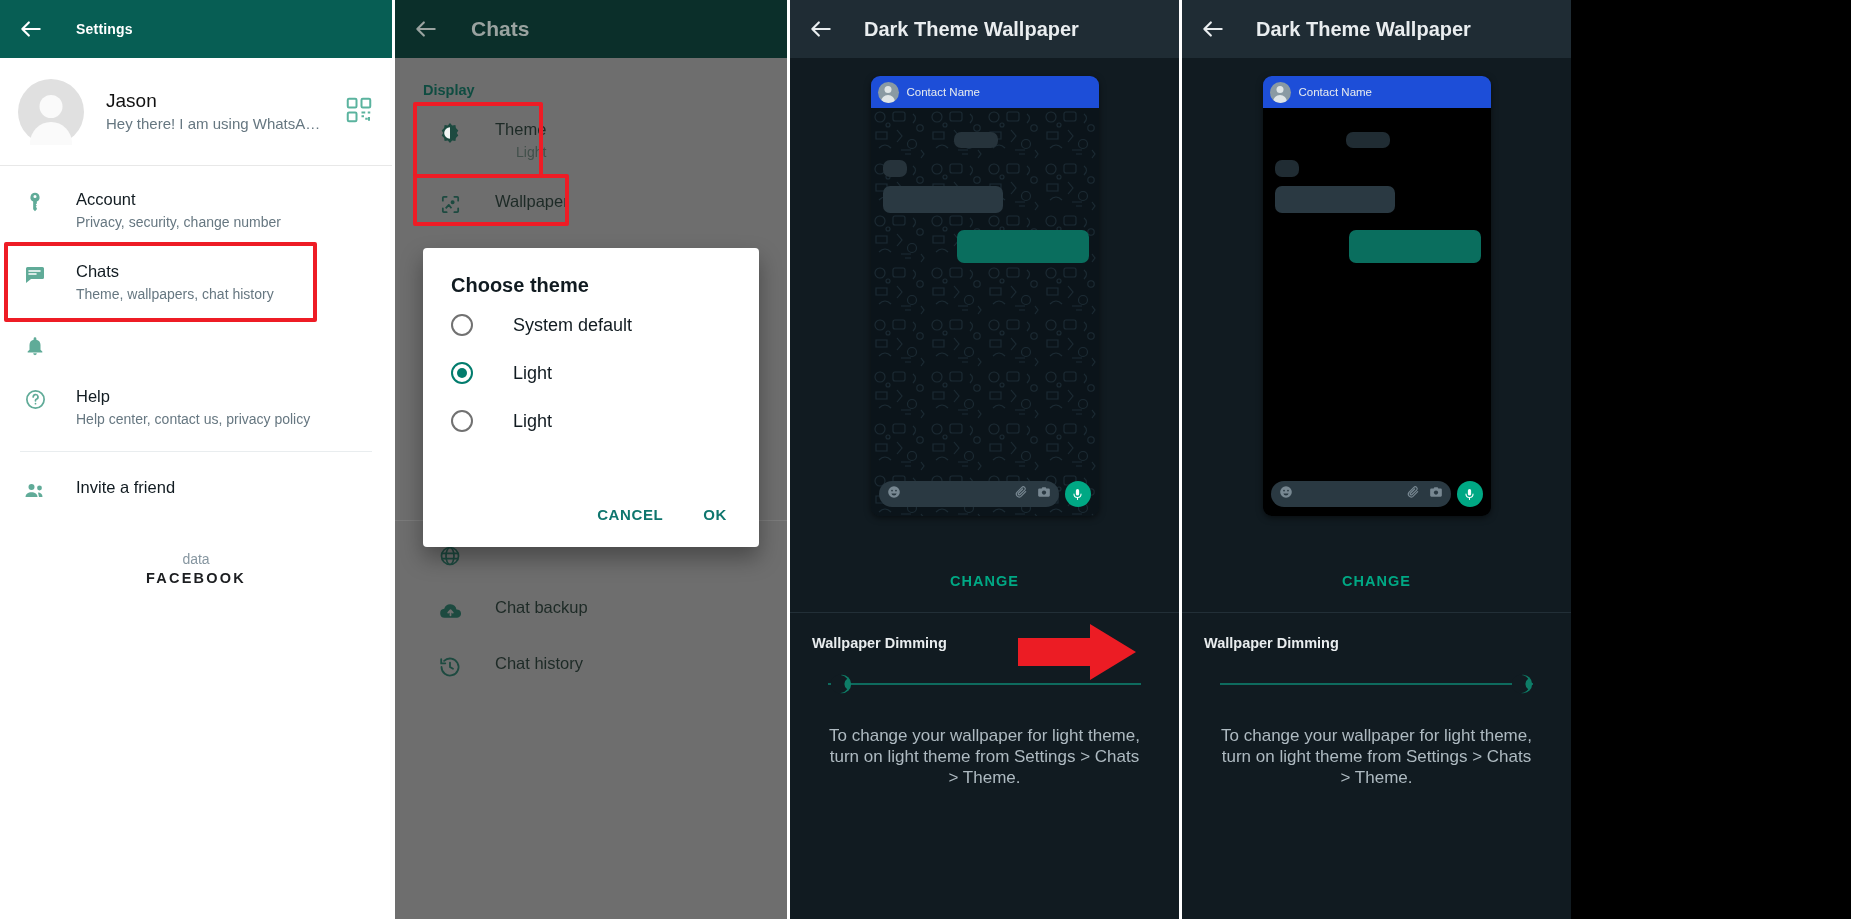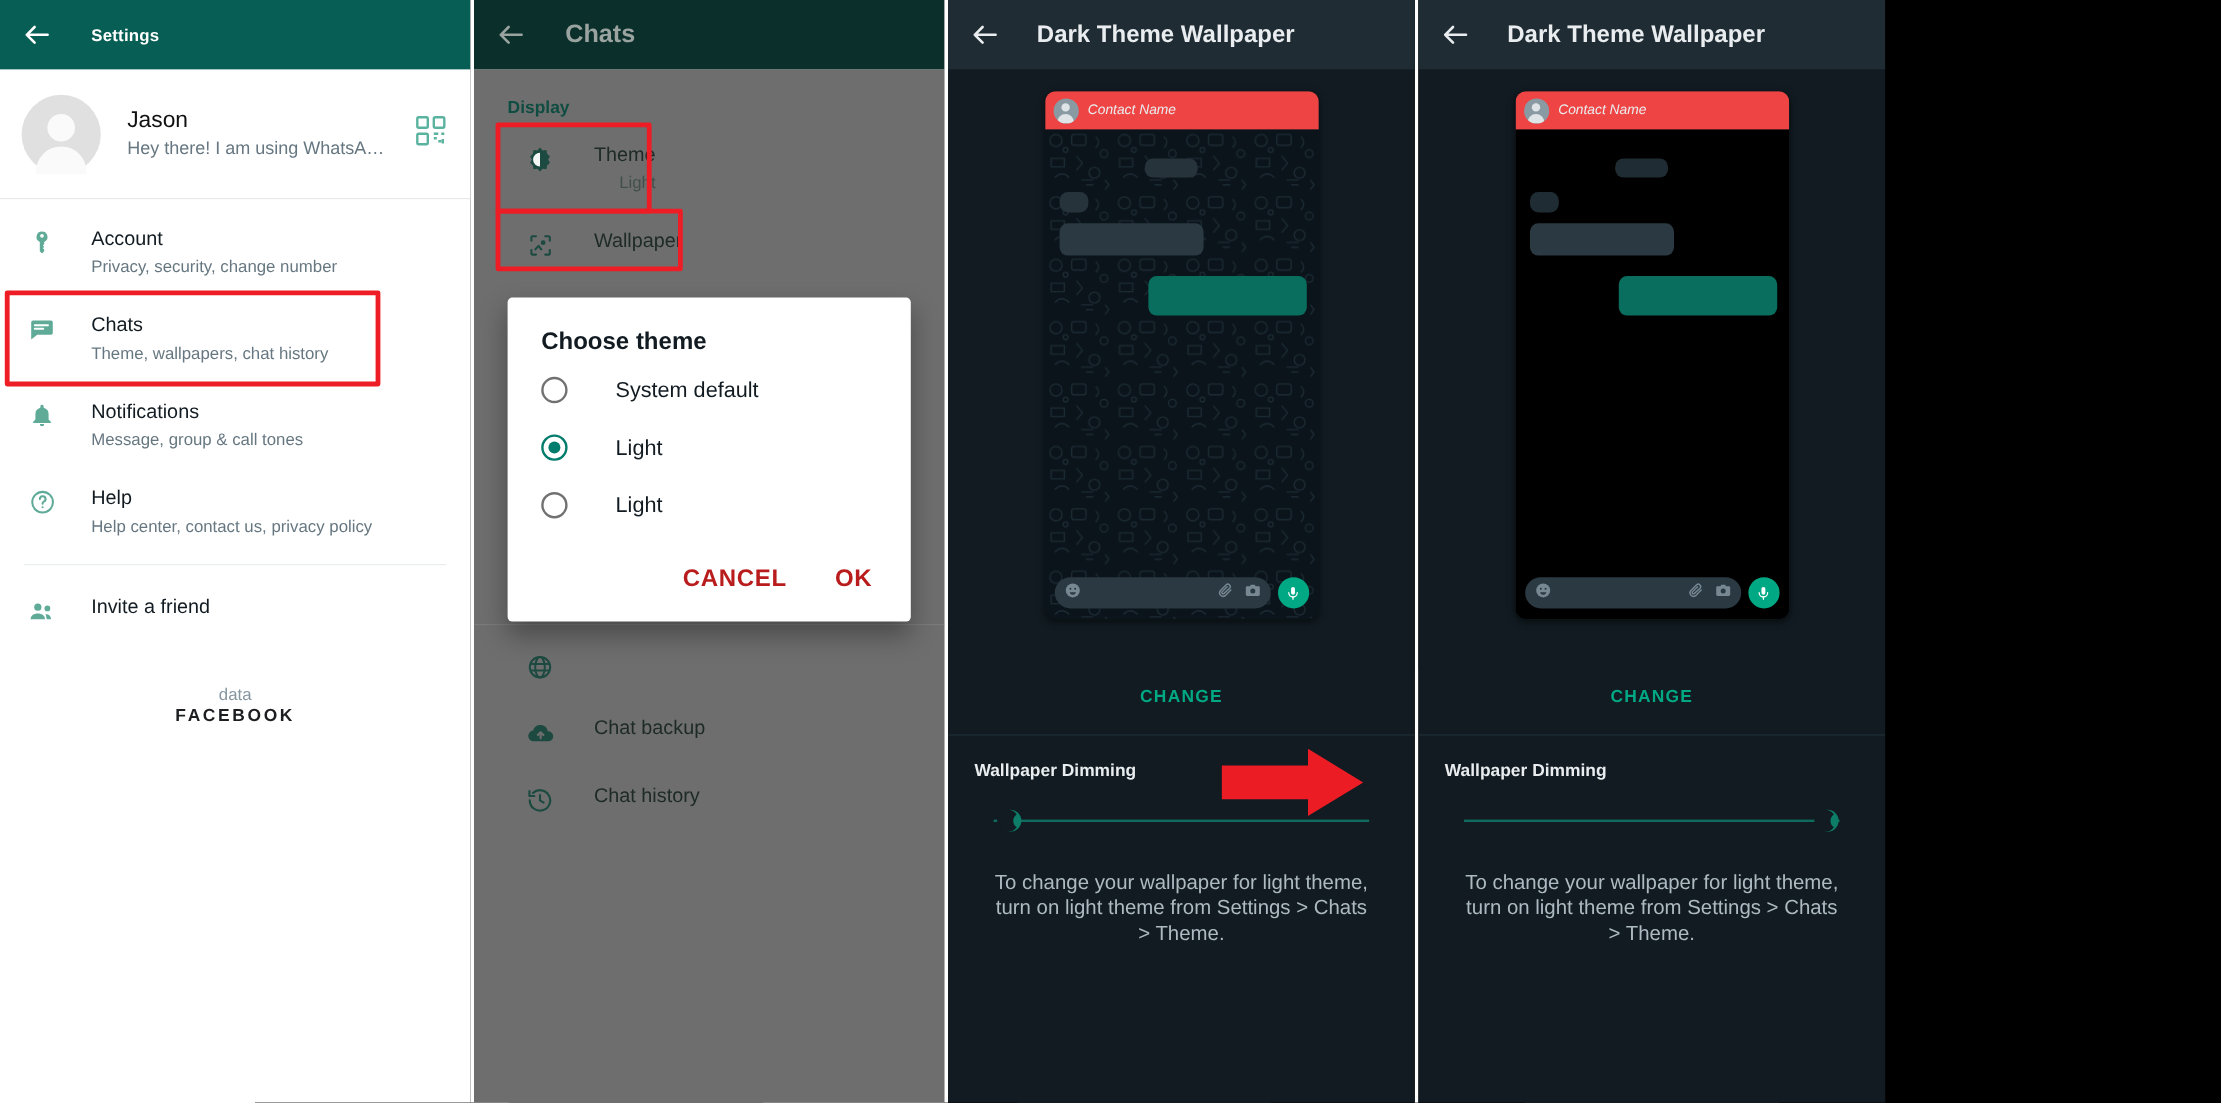--- a/index.html
+++ b/index.html
@@ -61,29 +61,29 @@
     position:absolute; left:28px; top:248px; width:336px; background:#fff;
     border-radius:4px; box-shadow:0 11px 22px rgba(0,0,0,.34);
   }
   .dlg-title { font-size:20px; font-weight:bold; color:#111b21; padding:26px 0 4px 28px; }
   .dlg-opt { display:flex; align-items:center; padding:13px 0 13px 28px; }
   .radio { width:22px;height:22px;border-radius:50%;border:2px solid #717171; flex:0 0 auto; position:relative;}
   .radio.checked { border-color:#027c6d; }
   .radio.checked:after { content:""; position:absolute; left:4px; top:4px; width:10px;height:10px;border-radius:50%;background:#027c6d;}
   .dlg-opt-label { margin-left:40px; font-size:18px; color:#111b21;}
   .dlg-actions { display:flex; justify-content:flex-end; align-items:center; padding:18px 18px 16px 0; gap:12px;}
-  .dlg-btn { color:#b91c1c; font-size:20px; font-weight:bold; letter-spacing:.6px; padding:8px 14px; background:none; border:none; cursor:pointer; font-family:inherit;}
+  .dlg-btn { color:#0f766e; font-size:15px; font-weight:bold; letter-spacing:.6px; padding:8px 14px; background:none; border:none; cursor:pointer; font-family:inherit;margin-top:35px;}
 
   
   .appbar-dark { height:58px; background:#1f2c34; display:flex; align-items:center; padding-left:18px; color:#e9edef;}
   .appbar-dark .title { font-size:20px; font-weight:bold; margin-left:30px; }
 
   .prev-wrap { height:500px; background:#111b21; display:flex; align-items:flex-start; justify-content:center; padding-top:18px; }
   .phone-prev { width:228px; height:440px; border-radius:9px; overflow:hidden; position:relative; box-shadow:0 2px 6px rgba(0,0,0,.5); }
-  .prev-top { height:32px; background:#ef4444; display:flex; align-items:center; padding-left:7px;font-style:italic; }
+  .prev-top { height:32px; background:#1d4ed8; display:flex; align-items:center; padding-left:7px; }
   .prev-av { width:21px;height:21px;border-radius:50%;background:#8a9aa3; position:relative; overflow:hidden; flex:0 0 auto;}
   .prev-av .h{position:absolute;left:50%;top:4px;transform:translateX(-50%);width:7px;height:7px;border-radius:50%;background:#dfe5e7;}
   .prev-av .b{position:absolute;left:50%;bottom:0;transform:translateX(-50%);width:14px;height:8px;border-radius:7px 7px 0 0;background:#dfe5e7;}
   .prev-name { color:#e9edef; font-size:11.5px; margin-left:8px; }
   .prev-canvas { position:absolute; top:32px; left:0; right:0; bottom:0; }
   .doodle { position:absolute; inset:0; }
   .bub { position:absolute; border-radius:7px; }
   .bub-in1 { left:12px; top:52px; width:24px; height:17px; background:#26333b; }
   .bub-in2 { left:12px; top:78px; width:120px; height:27px; background:#2a3942; }
   .bub-out { right:10px; top:122px; width:132px; height:33px; background:#0a6e5e; }
@@ -165,24 +165,20 @@
           <div class="set-sub">Theme, wallpapers, chat history</div>
         </div>
       </div>
 
       <div class="set-item">
         <span class="set-ico">
           <svg width="22" height="22" viewBox="0 0 24 24" fill="#60ab98">
               <path d="M12 22a2 2 0 0 0 2-2h-4a2 2 0 0 0 2 2zm6-6v-5a6 6 0 0 0-4.5-5.81V4a1.5 1.5 0 0 0-3 0v1.19A6 6 0 0 0 6 11v5l-2 2v1h16v-1z"></path>
             </svg>
         </span>
-        <div class="set-txt">
-          <div class="set-title">Notifications</div>
-          <div class="set-sub">Message, group &amp; call tones</div>
-        </div>
       </div>
 
 
       <div class="set-item">
         <span class="set-ico">
           <svg width="23" height="23" viewBox="0 0 24 24" fill="none" stroke="#60ab98" stroke-width="1.8">
               <circle cx="12" cy="12" r="9"></circle>
               <path d="M9.6 9.3a2.5 2.5 0 1 1 3.2 2.4c-.6.25-.8.7-.8 1.3v.4" stroke-linecap="round"></path>
               <circle cx="12" cy="16.4" r=".9" fill="#60ab98" stroke="none"></circle>
             </svg>

